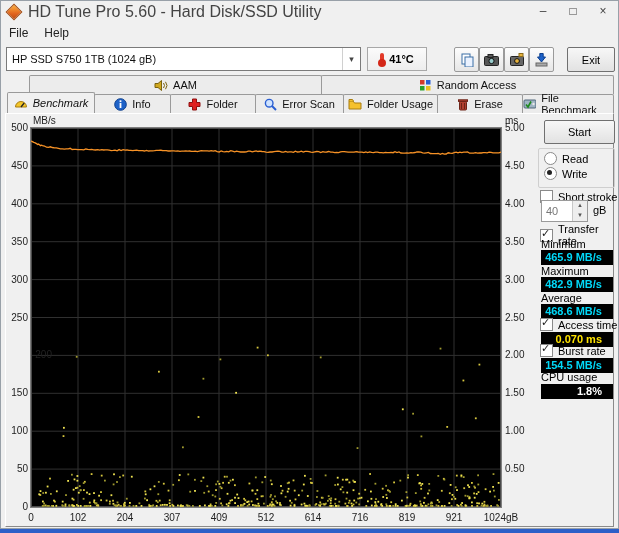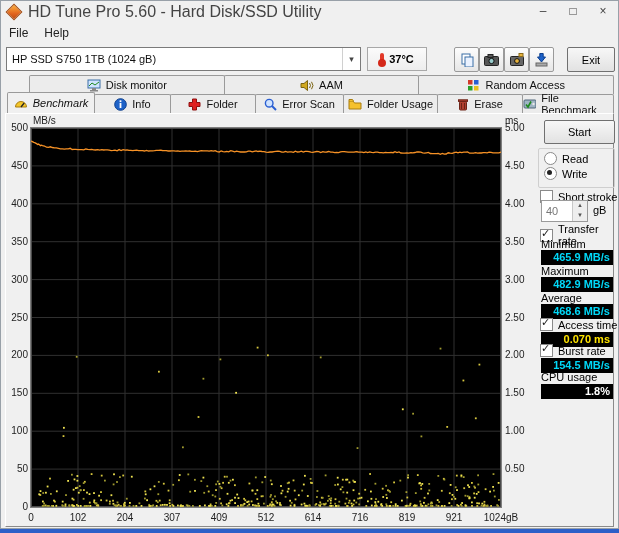--- a/index.html
+++ b/index.html
@@ -44,21 +44,21 @@
   
   .rp{position:absolute;z-index:3;font-size:11px;color:#000;}
   #start-btn{left:543px;top:119px;width:69px;height:22px;}
   .groupbox{position:absolute;left:537px;top:147px;width:75px;height:38px;border:1px solid #cfcfcf;border-radius:2px;z-index:2;}
   .ctl-row{display:flex;align-items:center;gap:5px;}
   .radio{width:11px;height:11px;border:1px solid #8a8a8a;border-radius:50%;background:#fff;position:relative;flex:0 0 auto;}
   .radio.checked::after{content:"";position:absolute;left:2px;top:2px;width:5px;height:5px;border-radius:50%;background:#222;}
   .cb{width:11px;height:11px;border:1px solid #8a8a8a;background:#fff;position:relative;flex:0 0 auto;}
   .cb.checked::after{content:"✓";position:absolute;left:0px;top:-3px;font-size:11px;font-weight:bold;color:#1a1a1a;}
   .valbox{position:absolute;left:540px;width:72px;height:15px;background:#000;color:#00d8f8;font-size:11px;font-weight:bold;
-          text-align:right;line-height:15px;padding-right:3px;box-sizing:border-box;z-index:3;}
+          text-align:right;line-height:15px;padding-right:11px;box-sizing:border-box;z-index:3;}
   .valbox.yellow{color:#ffe400;}
   .valbox.white{color:#ffffff;}
   .spinner{position:absolute;left:540px;top:199px;width:45px;height:20px;border:1px solid #9a9a9a;background:#fff;display:flex;z-index:3;}
   .spin-val{flex:1;font-size:11px;color:#777;display:flex;align-items:center;padding-left:4px;}
   .spin-btns{width:14px;display:flex;flex-direction:column;border-left:1px solid #c8c8c8;}
   .spin-btns div{flex:1;font-size:6px;color:#555;text-align:center;line-height:9px;background:#eee;}
 </style>
 </head>
 <body>
 
@@ -79,21 +79,21 @@
     <span>Help</span>
   </div>
 
   <div class="toolbar">
     <div class="combo">
       <span class="combo-text">HP SSD S750 1TB (1024 gB)</span>
       <span class="combo-arrow">▾</span>
     </div>
     <div class="tempbox">
       <span class="thermo"></span>
-      <span class="tempval">37°C</span>
+      <span class="tempval">41°C</span>
     </div>
     <div class="tbtn" style="left:453px;">
       <svg width="14" height="14">
           <rect x="2" y="1" width="8" height="10" fill="#fff" stroke="#3a6ea5"></rect>
           <rect x="5" y="4" width="8" height="10" fill="#eaf2ff" stroke="#3a6ea5"></rect>
         </svg>
     </div>
     <div class="tbtn" style="left:478px;">
       <svg width="15" height="12">
           <rect x="0.5" y="2.5" width="14" height="9" rx="1" fill="#555" stroke="#222"></rect>
@@ -113,29 +113,20 @@
           <polygon points="6.5,9 2.5,4 4.8,4 4.8,0.5 8.2,0.5 8.2,4 10.5,4" fill="#1e62c8" stroke="#0c3f8e"></polygon>
           <rect x="1" y="10" width="11" height="3" fill="#aaa" stroke="#666"></rect>
         </svg>
     </div>
     <div class="btn" id="exit-btn">
       <span>Exit</span>
     </div>
   </div>
 
   <div class="tabrow1">
-    <div class="tab">
-      <svg width="14" height="13">
-          <rect x="1" y="1" width="12" height="8" fill="#cfe3ff" stroke="#3a6ea5"></rect>
-          <polyline points="2,7 5,4 8,6 12,3" fill="none" stroke="#1f8a1f"></polyline>
-          <rect x="5" y="9" width="4" height="2" fill="#888"></rect>
-          <rect x="3" y="11" width="8" height="1.5" fill="#888"></rect>
-        </svg>
-      <span>Disk monitor</span>
-    </div>
     <div class="tab">
       <svg width="14" height="13">
           <polygon points="1,4.5 4,4.5 7.5,1.5 7.5,11.5 4,8.5 1,8.5" fill="#d0a81f" stroke="#7a6210"></polygon>
           <path d="M9.5 4 q2 2.5 0 5" fill="none" stroke="#7a6210"></path>
           <path d="M11.5 2.8 q3 3.7 0 7.4" fill="none" stroke="#7a6210"></path>
         </svg>
       <span>AAM</span>
     </div>
     <div class="tab">
       <svg width="13" height="13">
@@ -747,21 +738,21 @@
       <rect x="452.5" y="375.6" width="1.8" height="1.8" fill="#d6c63e"></rect>
       <polyline points="0.0,13.0 0.9,13.4 1.8,13.8 2.8,14.3 3.7,14.7 4.6,15.1 5.5,15.6 6.5,16.5 7.5,16.1 8.5,16.8 9.5,17.7 10.5,17.2 11.5,17.6 13.5,18.0 15.5,19.2 17.4,19.3 19.4,18.8 21.4,19.5 23.4,19.9 25.4,19.8 27.4,20.3 29.4,20.9 31.4,20.9 33.4,21.1 35.3,20.9 37.3,20.8 39.2,20.3 41.1,21.5 43.0,21.3 44.9,21.4 46.8,21.6 48.8,21.6 50.8,21.6 52.8,21.9 54.8,21.0 56.8,21.4 58.8,21.6 60.7,21.4 62.7,21.9 64.7,22.0 66.7,21.6 68.7,22.1 70.7,21.6 72.6,22.0 74.5,21.8 76.4,21.9 78.3,22.2 80.2,22.6 82.2,22.4 84.1,22.1 86.1,22.8 88.1,21.6 90.1,22.6 92.1,21.6 94.1,22.1 96.0,21.8 97.9,22.4 99.8,22.4 101.7,22.6 103.7,22.3 105.6,22.1 107.6,22.7 109.5,22.7 111.5,22.6 113.5,23.0 115.5,22.4 117.5,23.0 119.5,22.9 121.5,22.9 123.5,22.7 125.5,22.4 127.4,22.4 129.4,22.1 131.3,22.5 133.3,22.6 135.2,22.7 137.1,23.0 139.0,23.0 140.9,22.9 142.9,22.9 144.9,23.1 146.9,22.9 148.9,23.3 150.9,23.2 152.8,23.2 154.8,22.9 156.7,23.1 158.6,23.0 160.5,23.4 162.4,23.4 164.3,23.1 166.3,23.7 168.3,23.2 170.3,22.7 172.3,22.8 174.3,22.9 176.3,22.8 178.2,23.2 180.2,22.7 182.2,23.1 184.2,22.6 186.2,23.6 188.2,24.0 190.1,23.0 192.0,23.7 193.9,23.8 195.8,23.3 197.7,23.8 199.7,22.7 201.6,23.2 203.6,23.8 205.6,23.2 207.6,23.6 209.6,24.0 211.6,23.9 213.5,24.0 215.4,23.8 217.3,23.1 219.2,23.1 221.2,23.8 223.1,23.3 225.1,22.9 227.0,23.5 229.0,23.2 231.0,23.5 233.0,23.7 235.0,24.1 237.0,24.3 239.0,24.0 241.0,24.0 243.0,23.6 244.9,23.3 246.9,23.2 248.8,23.3 250.8,24.2 252.7,24.1 254.6,23.5 256.5,24.1 258.4,23.9 260.4,23.9 262.4,24.4 264.4,23.2 266.4,24.0 268.4,23.8 270.3,23.2 272.3,24.1 274.2,23.4 276.1,23.4 278.0,23.6 279.9,24.2 281.8,24.4 283.8,23.9 285.8,23.5 287.8,23.7 289.8,24.5 291.8,23.7 293.8,24.2 295.7,24.0 297.7,23.5 299.7,24.2 301.7,24.1 303.7,24.6 305.7,24.3 307.6,24.6 309.5,23.8 311.4,23.7 313.3,23.7 315.2,23.9 317.2,24.2 319.1,24.1 321.1,24.1 323.1,24.1 325.1,23.7 327.1,24.0 329.1,24.2 331.0,24.2 332.9,24.6 334.8,24.0 336.7,24.6 338.7,23.9 340.6,24.4 342.6,24.7 344.5,24.1 346.5,24.1 348.5,24.6 350.5,24.7 352.5,24.8 354.4,24.3 356.3,24.7 358.2,24.6 360.1,24.3 362.1,24.7 364.0,23.7 366.0,24.6 368.0,24.0 369.9,25.0 371.9,25.2 373.9,25.2 375.9,25.0 377.9,25.1 379.9,24.6 381.9,24.8 383.9,24.5 385.9,23.9 387.8,24.0 389.8,24.2 391.7,24.8 393.6,25.2 395.5,24.8 397.4,24.4 399.3,25.5 401.3,25.7 403.3,25.7 405.3,25.7 407.3,25.4 409.3,26.3 411.3,25.4 413.2,26.2 415.2,26.0 417.2,24.8 419.2,25.1 421.2,25.3 423.2,24.6 425.1,24.2 427.0,24.9 428.9,24.2 430.8,24.7 432.7,24.2 434.7,24.2 436.6,24.0 438.6,25.2 440.6,25.2 442.6,25.1 444.6,24.6 446.6,25.1 448.5,25.0 450.4,25.0 452.3,24.6 454.2,24.6 456.2,24.8 458.1,24.2 460.1,24.4 462.0,24.8 464.0,24.8 466.0,24.8 468.0,24.8 470.0,24.1" fill="none" stroke="#f79226" stroke-width="1.3"></polyline>
     </svg>
   <div id="tick-layer">
       <span class="tick" style="left: 0px; top: 121px; width: 27px; text-align: right;">500</span>
       <span class="tick" style="left: 0px; top: 158.9px; width: 27px; text-align: right;">450</span>
       <span class="tick" style="left: 0px; top: 196.8px; width: 27px; text-align: right;">400</span>
       <span class="tick" style="left: 0px; top: 234.7px; width: 27px; text-align: right;">350</span>
       <span class="tick" style="left: 0px; top: 272.6px; width: 27px; text-align: right;">300</span>
       <span class="tick" style="left: 0px; top: 310.5px; width: 27px; text-align: right;">250</span>
-      <span class="tick" style="left: 0px; top: 348.4px; width: 27px; text-align: right;">200</span>
+      <span class="tick" style="left: 0px; top: 348.4px; width: 27px; text-align: right; padding-left: 24px;">200</span>
       <span class="tick" style="left: 0px; top: 386.3px; width: 27px; text-align: right;">150</span>
       <span class="tick" style="left: 0px; top: 424.2px; width: 27px; text-align: right;">100</span>
       <span class="tick" style="left: 0px; top: 462.1px; width: 27px; text-align: right;">50</span>
       <span class="tick" style="left: 0px; top: 500px; width: 27px; text-align: right;">0</span>
       <span class="tick" style="left: 504px; top: 121px; width: 30px; text-align: left;">5.00</span>
       <span class="tick" style="left: 504px; top: 158.9px; width: 30px; text-align: left;">4.50</span>
       <span class="tick" style="left: 504px; top: 196.8px; width: 30px; text-align: left;">4.00</span>
       <span class="tick" style="left: 504px; top: 234.7px; width: 30px; text-align: left;">3.50</span>
       <span class="tick" style="left: 504px; top: 272.6px; width: 30px; text-align: left;">3.00</span>
       <span class="tick" style="left: 504px; top: 310.5px; width: 30px; text-align: left;">2.50</span>

